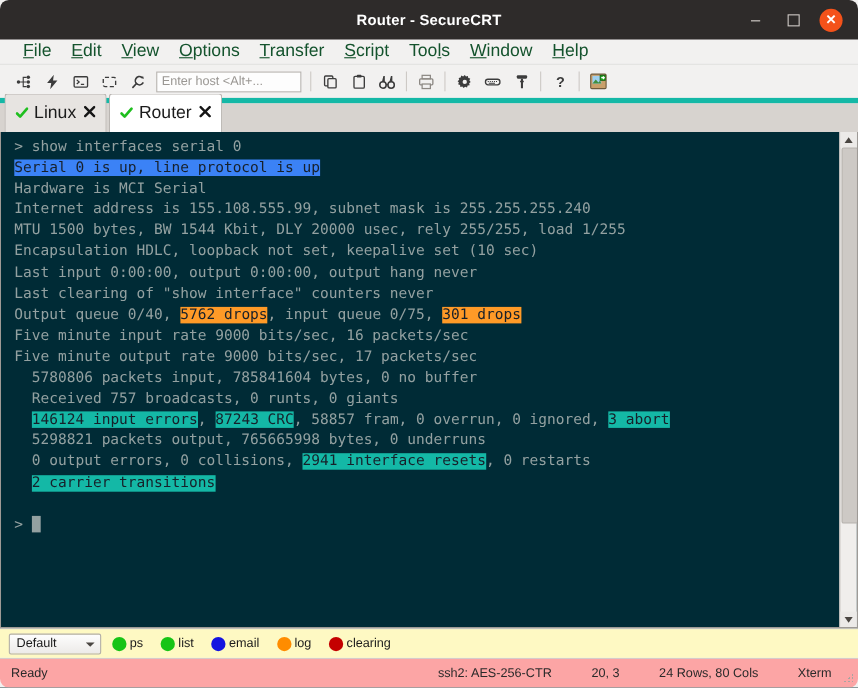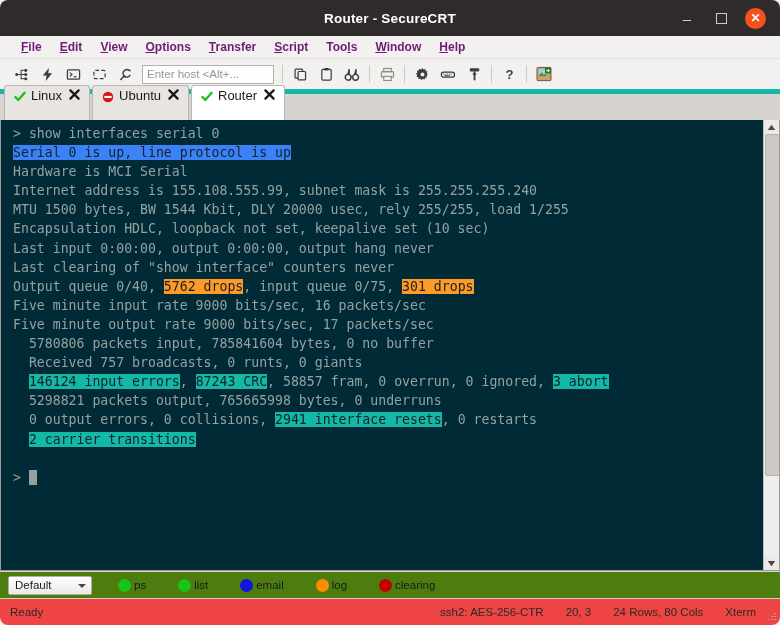--- a/index.html
+++ b/index.html
@@ -48,21 +48,21 @@
 
   
   .menubar{
     height:22px;flex:0 0 22px;
     background:#f2f1f0;
     display:flex;align-items:center;
     padding-left:12px;
     border-bottom:1px solid #e2e0de;
   }
   .menu-item{
-    font-size:12px;color:#701a75;padding:2px 9px;cursor:default;font-weight:bold;
+    font-size:16px;color:#14532d;padding:2px 9px;cursor:default;
   }
   .menu-item u{text-decoration:underline;}
 
   
   .toolbar{
     height:30px;flex:0 0 30px;
     background:#f2f1f0;
     display:flex;align-items:center;
     padding-left:8px;gap:0px;
     border-bottom:5px solid #14b8a6;
@@ -86,26 +86,26 @@
 
   
   .tabbar{
     height:26px;flex:0 0 26px;
     background:#d7d3cf;
     display:flex;align-items:flex-end;
     padding-left:4px;
   }
   .tab{
     height:25px;box-sizing:border-box;
-    display:flex;align-items:flex-end;gap:5px;
+    display:flex;align-items:center;gap:5px;
     padding:17px 9px;
     background:#e7e4e1;
     border:1px solid #b9b5b1;border-bottom:none;
     border-top-left-radius:3px;border-top-right-radius:3px;
-    font-size:13px;color:#1b1b1b;
+    font-size:16px;color:#1b1b1b;
     margin-right:2px;cursor:default;
   }
   .tab.active{background:#ffffff;height:26px;}
   .tab-x{font-size:12px;font-weight:bold;color:#161616;margin-left:2px;}
   .tab-status{width:12px;height:12px;display:flex;align-items:center;justify-content:center;}
 
   
   .term-wrap{
     flex:1 1 auto;display:flex;
     background:#002b36;
@@ -147,23 +147,23 @@
   }
   .sb-track{flex:1 1 auto;width:15px;position:relative;}
   .sb-thumb{
     position:absolute;left:1px;top:0;width:13px;height:80.5%;
     background:#cdc9c5;border:1px solid #b6b2ae;border-radius:2px;
   }
 
   
   .buttonbar{
     height:26px;flex:0 0 26px;
-    background:#4d7c0f;
-    display:flex;align-items:center;
-    padding-left:8px;gap:16px;
+    background:#fef9c3;
+    display:flex;align-items:center;
+    padding-left:8px;gap:0;
     border-top:1px solid #d7d3cf;
   }
   .bb-select{
     width:84px;height:19px;box-sizing:border-box;
     background:linear-gradient(#fdfdfd,#eceae8);
     border:1px solid #b2aeaa;border-radius:2px;
     font-size:11.5px;color:#1b1b1b;
     display:flex;align-items:center;
     padding-left:6px;position:relative;
     margin-right:10px;
@@ -176,29 +176,29 @@
   .bb-btn{
     display:flex;align-items:center;gap:3px;
     font-size:11.5px;color:#1b1b1b;
     margin-right:16px;cursor:default;
   }
   .dot{width:13px;height:13px;border-radius:50%;display:block;}
 
   
   .statusbar{
     height:26px;flex:0 0 26px;
-    background:#ef4444;
+    background:#fca5a5;
     border-top:1px solid #d2cecb;
     display:flex;align-items:center;
     font-size:11.5px;color:#2a2a2a;
     padding:0 6px 0 10px;
     border-bottom-left-radius:8px;border-bottom-right-radius:8px;
     position:relative;
   }
-  .sb-right{margin-left:auto;display:flex;align-items:center;gap:22px;padding-right:18px;}
+  .sb-right{margin-left:auto;display:flex;align-items:center;gap:36px;padding-right:18px;}
   .sb-grip{
     position:absolute;right:4px;bottom:4px;width:9px;height:9px;
     background:
       radial-gradient(circle 0.8px at 1.5px 7.5px,#a9a5a1 99%,transparent 100%),
       radial-gradient(circle 0.8px at 5px 7.5px,#a9a5a1 99%,transparent 100%),
       radial-gradient(circle 0.8px at 8px 7.5px,#a9a5a1 99%,transparent 100%),
       radial-gradient(circle 0.8px at 5px 4.5px,#a9a5a1 99%,transparent 100%),
       radial-gradient(circle 0.8px at 8px 4.5px,#a9a5a1 99%,transparent 100%),
       radial-gradient(circle 0.8px at 8px 1.5px,#a9a5a1 99%,transparent 100%);
   }
@@ -362,34 +362,20 @@
           </svg>
       </span>
       <span>Linux</span>
       <span class="tab-x">
         <svg width="11" height="11" viewBox="0 0 11 11">
             <path d="M1.4 1.4 9.6 9.6M9.6 1.4 1.4 9.6" stroke="#161616" stroke-width="2.2" stroke-linecap="round"></path>
           </svg>
       </span>
     </div>
 
-    <div class="tab">
-      <span class="tab-status">
-        <svg width="12" height="12" viewBox="0 0 12 12">
-            <circle cx="6" cy="6" r="5.2" fill="#d81414"></circle>
-            <rect x="2.4" y="4.9" width="7.2" height="2.2" fill="#ffffff"></rect>
-          </svg>
-      </span>
-      <span>Ubuntu</span>
-      <span class="tab-x">
-        <svg width="11" height="11" viewBox="0 0 11 11">
-            <path d="M1.4 1.4 9.6 9.6M9.6 1.4 1.4 9.6" stroke="#161616" stroke-width="2.2" stroke-linecap="round"></path>
-          </svg>
-      </span>
-    </div>
 
     <div class="tab active">
       <span class="tab-status">
         <svg width="12" height="12" viewBox="0 0 12 12">
             <path d="M1.5 6.2 4.3 9 10.6 1.8" stroke="#1fbf1f" stroke-width="2.4" fill="none" stroke-linecap="round" stroke-linejoin="round"></path>
           </svg>
       </span>
       <span>Router</span>
       <span class="tab-x">
         <svg width="11" height="11" viewBox="0 0 11 11">

